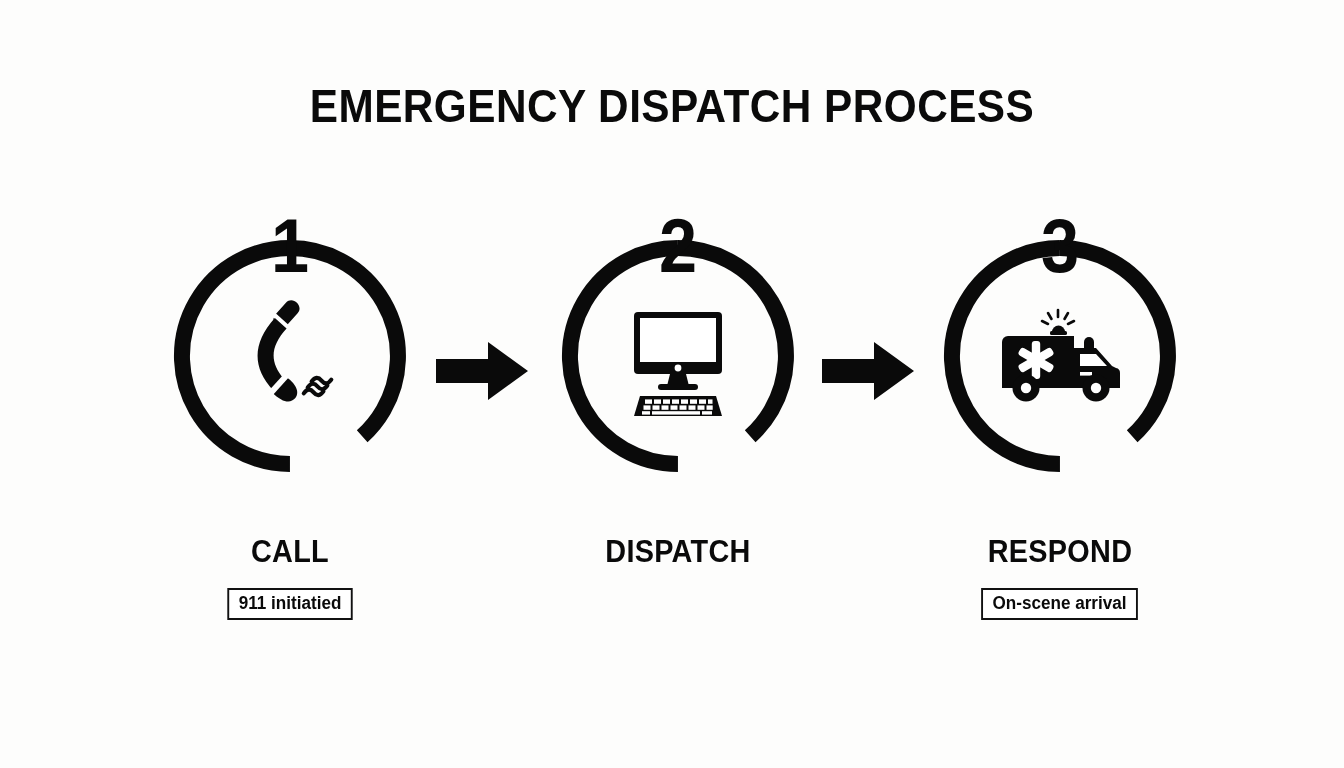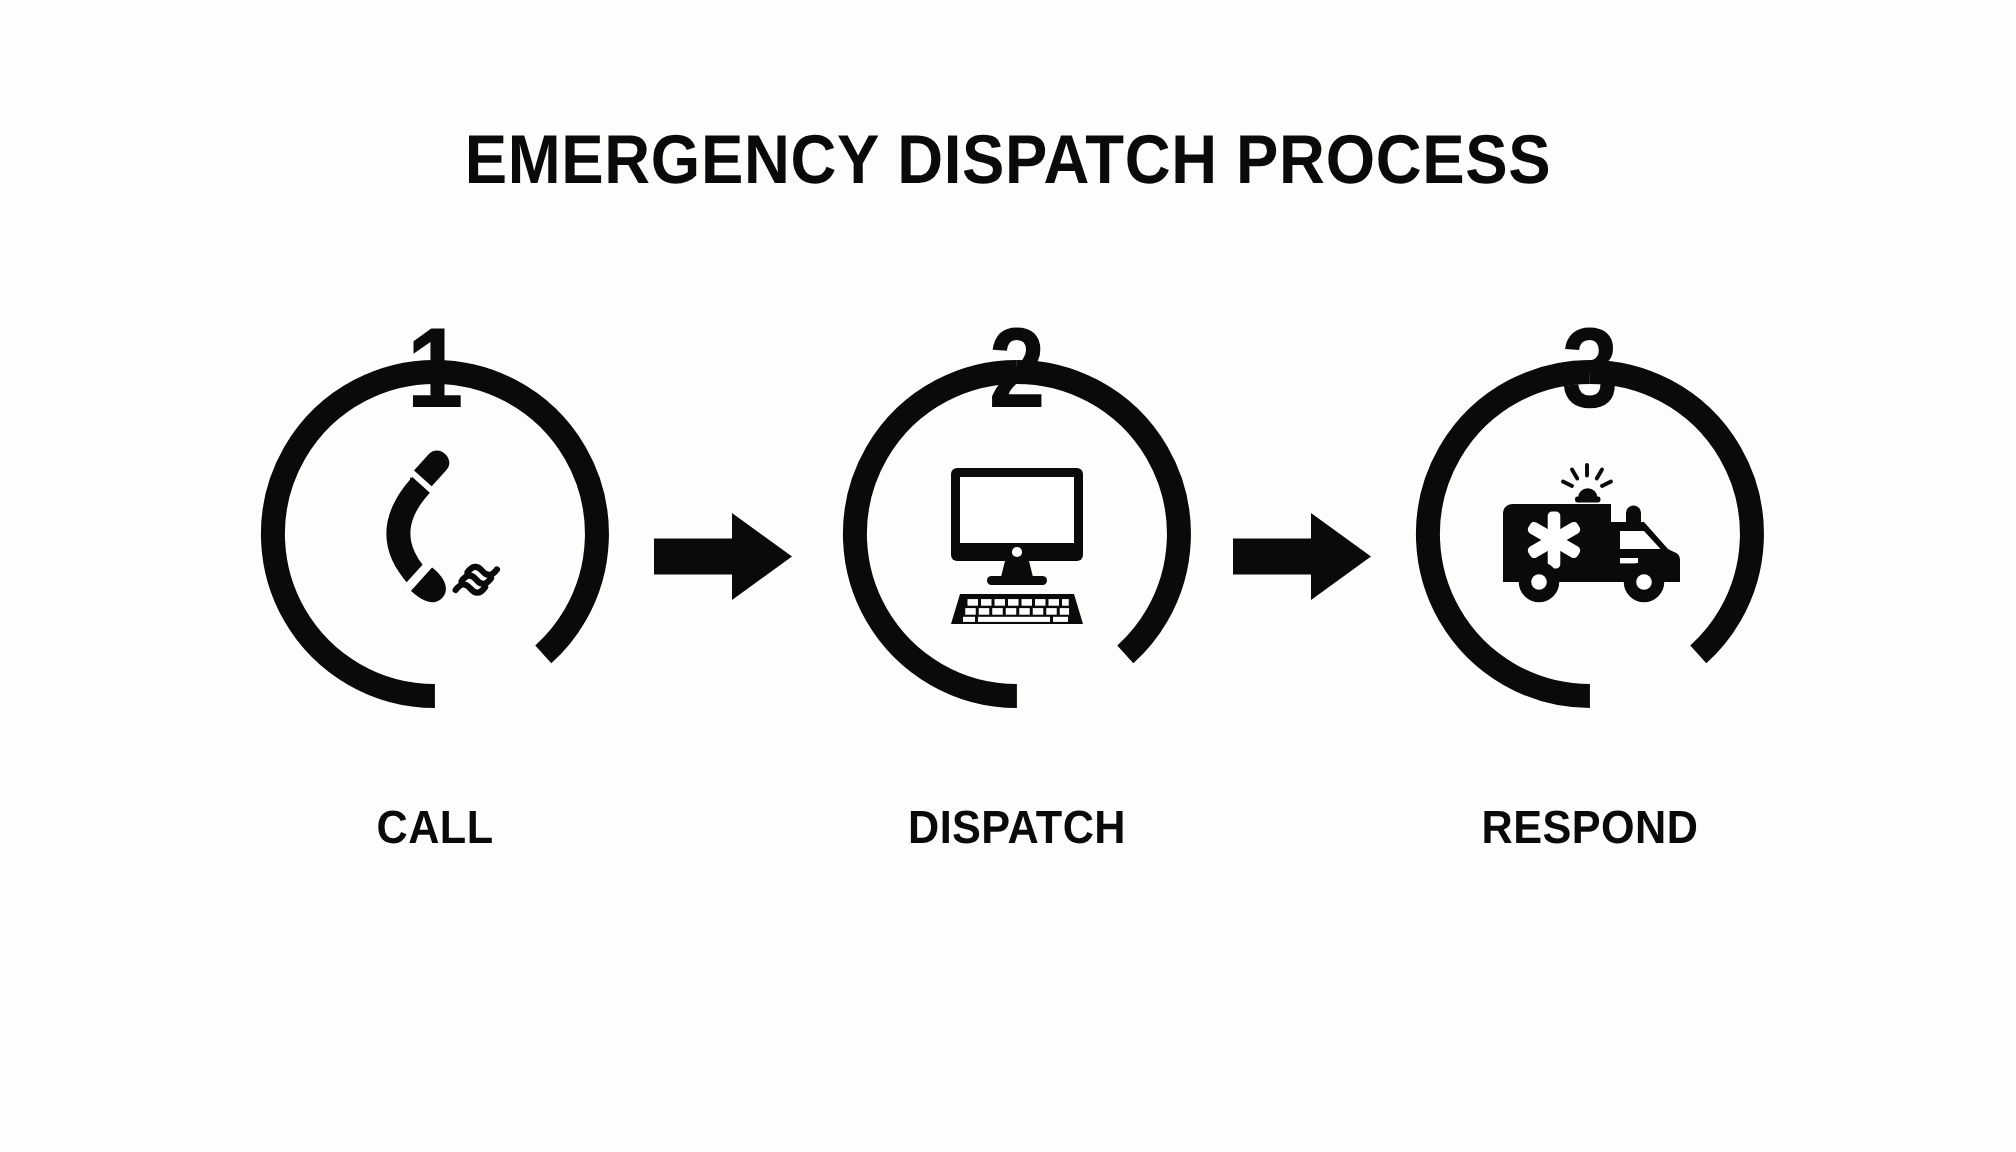--- a/index.html
+++ b/index.html
@@ -194,20 +194,23 @@
             <g fill="none" stroke="#0a0a0a" stroke-width="4.2" stroke-linecap="round">
               <path d="M 82 86 q 5 -7 10 -1 q 5 6 10 -1"></path>
               <path d="M 78 92 q 5 -7 10 -1 q 5 6 10 -1"></path>
               <path d="M 74 98 q 5 -7 10 -1 q 5 6 10 -1"></path>
             </g>
           </svg>
         </div>
 
       </div>
       <div class="step-label">CALL</div>
+      <div class="badge-row">
+        <span class="badge">911 initiatied</span>
+      </div>
     </div>
 
     <div class="step step-2">
       <div class="circle-wrap">
 
         <svg class="ring" viewBox="0 0 248 248">
           <path d="M 124 124 m 0 -108 a 108 108 0 1 1 -0.1 0" fill="none" stroke="#0a0a0a" stroke-width="16" stroke-linecap="butt" stroke-dasharray="600 79" stroke-dashoffset="340"></path>
         </svg>
 
         <div class="step-number">2</div>
@@ -296,20 +299,23 @@
 
             <circle cx="30" cy="84" r="13.5" fill="#0a0a0a"></circle>
             <circle cx="30" cy="84" r="5.2" fill="#ffffff"></circle>
             <circle cx="100" cy="84" r="13.5" fill="#0a0a0a"></circle>
             <circle cx="100" cy="84" r="5.2" fill="#ffffff"></circle>
           </svg>
         </div>
 
       </div>
       <div class="step-label">RESPOND</div>
+      <div class="badge-row">
+        <span class="badge">On-scene arrival</span>
+      </div>
     </div>
 
     <div class="arrow arrow-1">
       <svg viewBox="0 0 92 62">
         <path d="M 0 19 L 52 19 L 52 2 L 92 31 L 52 60 L 52 43 L 0 43 Z" fill="#0a0a0a"></path>
       </svg>
     </div>
 
     <div class="arrow arrow-2">
       <svg viewBox="0 0 92 62">

